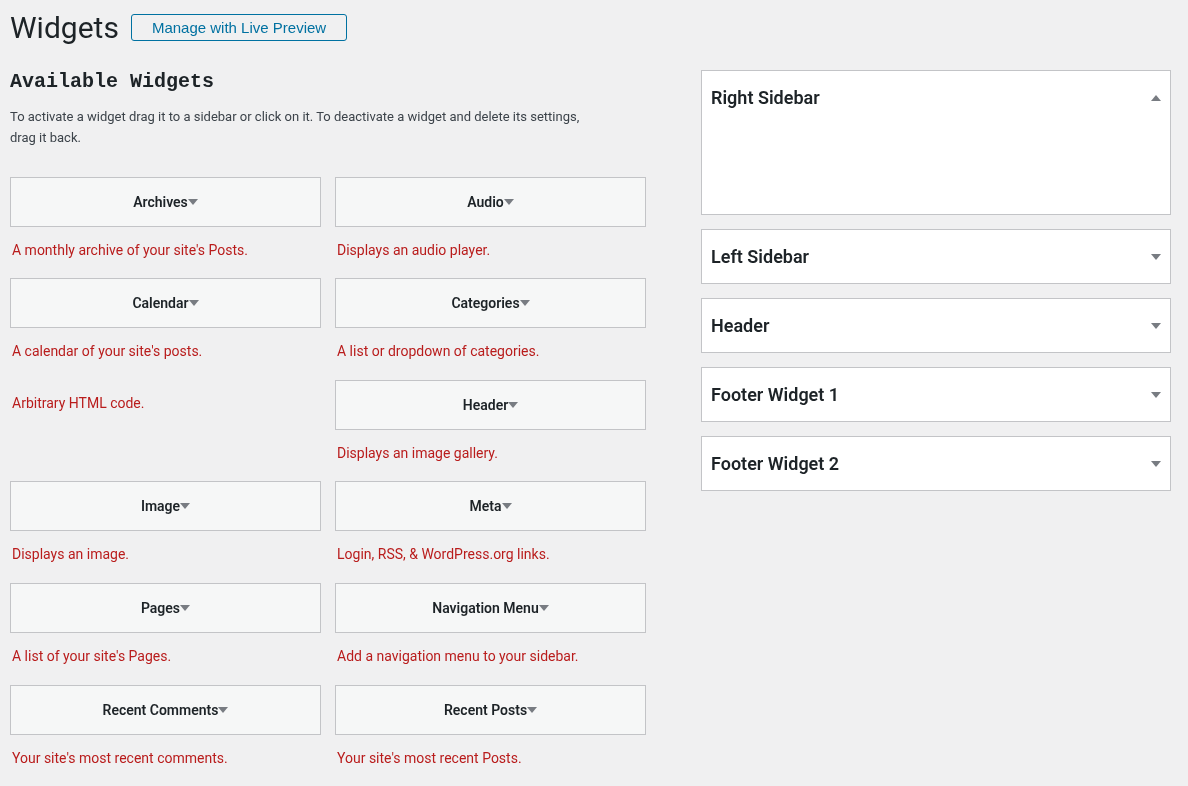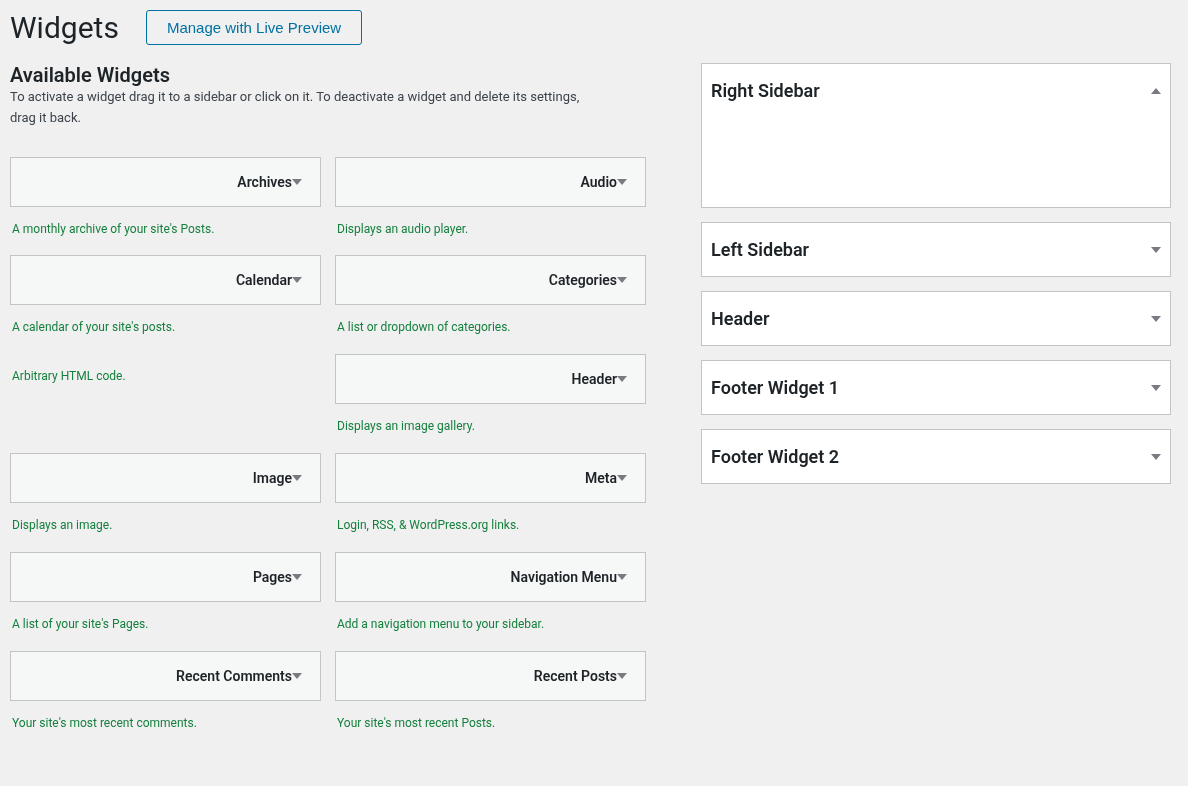--- a/index.html
+++ b/index.html
@@ -8,22 +8,23 @@
       padding: 0;
     }
     body {
       font-family: -apple-system, BlinkMacSystemFont, "Segoe UI", Roboto, Oxygen-Sans, Ubuntu, Cantarell, "Helvetica Neue", sans-serif;
       background: #f0f0f1;
       color: #1d2327;
       padding: 10px;
     }
     .header-row {
       display: flex;
-      gap: 27px;
-      margin-bottom: 18px;
+      align-items: center;
+      gap: 12px;
+      margin-bottom: 25px;
     }
     h1 {
       font-size: 30px;
       font-weight: 400;
       color: #1d2327;
     }
     .preview-btn {
       border: 1px solid #0071a1;
       color: #0071a1;
       background: #f0f0f1;
@@ -39,20 +40,22 @@
     .left-col {
       width: 636px;
     }
     .right-col {
       flex: 1;
       max-width: 470px;
     }
     h2 {
       font-size: 20px;
       font-weight: 600;
+      margin-bottom: 14px;
+      font-family: Liberation Mono, monospace;
     }
     .help-text {
       font-size: 13px;
       color: #3c434a;
       line-height: 1.6;
       margin-bottom: 28px;
       max-width: 580px;
     }
     .widgets-grid {
       display: grid;
@@ -60,32 +63,32 @@
       gap: 0 14px;
     }
     .widget-item {
       margin-bottom: 0;
     }
     .widget-header {
       border: 1px solid #c3c4c7;
       background: #f6f7f7;
       padding: 16px 18px;
       display: flex;
-      justify-content: flex-end;
+      justify-content: center;
       align-items: center;
       cursor: pointer;
     }
     .widget-title {
       font-size: 14px;
       font-weight: 600;
       color: #1d2327;
     }
     .widget-desc {
-      font-size: 12px;
-      color: #15803d;
+      font-size: 14px;
+      color: #b91c1c;
       padding: 14px 2px 18px 2px;
       line-height: 1.4;
     }
     .caret {
       width: 0;
       height: 0;
       border-left: 5px solid transparent;
       border-right: 5px solid transparent;
       border-top: 6px solid #787c82;
     }

